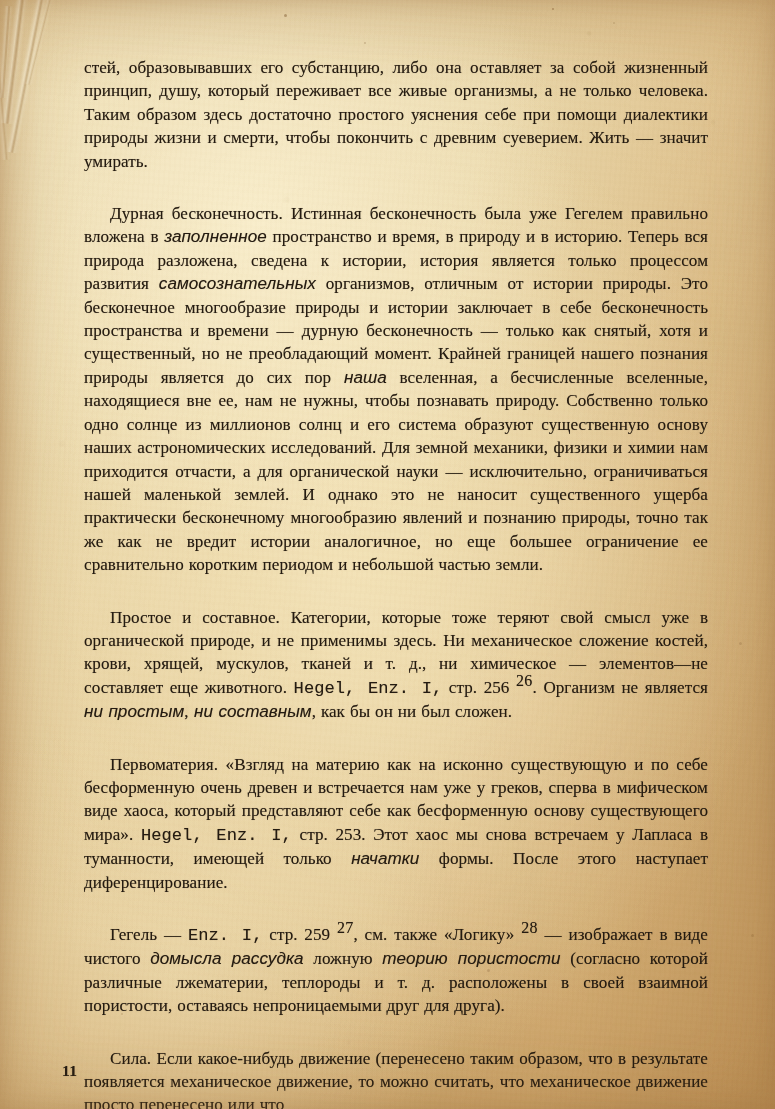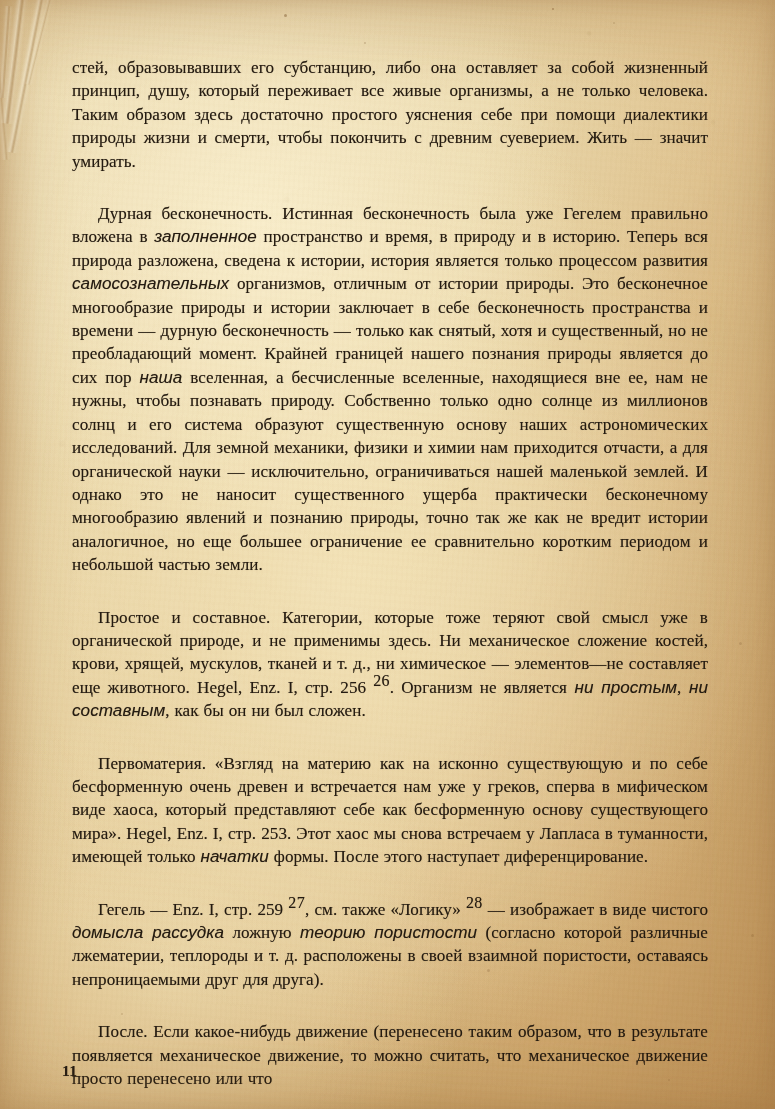--- a/index.html
+++ b/index.html
@@ -78,42 +78,42 @@
 
   
   .textblock {
     position: absolute;
     left: 68px;
     top: 56px;
     width: 640px;
     color: #231a10;
   }
   p.para {
-    margin: 0 0 0 4px;
+    margin: 0 0 0 16px;
     text-align: justify;
     text-justify: inter-word;
     font-size: 17.1px;
     line-height: 23.4px;
     letter-spacing: .05px;
     word-spacing: .6px;
     text-indent: 26px;
     color: #241b11;
     text-shadow: 0 0 .7px rgba(40,26,12,.45);
   }
   p.first { text-indent: 0; }
   .gap-lg { height: 29px; }
 
   i.term {
     font-style: italic;
     font-family: Liberation Sans, sans-serif;
   }
   .lead {
     font-weight: 400;
   }
-  .lat { font-family: Liberation Serif, serif; }
+  .lat { font-family: Liberation Mono, monospace; }
   sup.fn {
     font-size: 16px;
     vertical-align: super;
     line-height: 0;
     letter-spacing: .3px;
   }
 
   .folio {
     position: absolute;
     left: 62px;
@@ -178,21 +178,21 @@
     <div class="gap-lg"></div>
 
     <p class="para"><span class="lead">Первоматерия.</span><span> «Взгляд на материю как на исконно существующую и по себе бесформенную очень древен и встречается нам уже у греков, сперва в мифическом виде хаоса, который представляют себе как бесформенную основу существующего мира». <span class="lat">Hegel, Enz. I,</span> стр. 253. Этот хаос мы снова встречаем у Лапласа в туманности, имеющей только <i class="term">начатки</i> формы. После этого наступает диференцирование.</span></p>
 
     <div class="gap-lg"></div>
 
     <p class="para"><span>Гегель — <span class="lat">Enz. I,</span> стр. 259<sup class="fn"> 27</sup>, см. также «Логику»<sup class="fn"> 28</sup> — изображает в виде чистого <i class="term">домысла рассудка</i> ложную <i class="term">теорию пористости</i> (согласно которой различные лжематерии, теплороды и т. д. расположены в своей взаимной пористости, оставаясь непроницаемыми друг для друга).</span></p>
 
     <div class="gap-lg"></div>
 
-    <p class="para"><span class="lead">После.</span><span> Если какое-нибудь движение (перенесено таким образом, что в результате появляется механическое движение, то можно считать, что механическое движение просто перенесено или что</span></p>
+    <p class="para"><span class="lead">Сила.</span><span> Если какое-нибудь движение (перенесено таким образом, что в результате появляется механическое движение, то можно считать, что механическое движение просто перенесено или что</span></p>
 
   </div>
 
   <div class="folio">11</div>
 
   <div class="scanwash"></div>
   <div class="vignette"></div>
 </div>
 
 </body></html>

